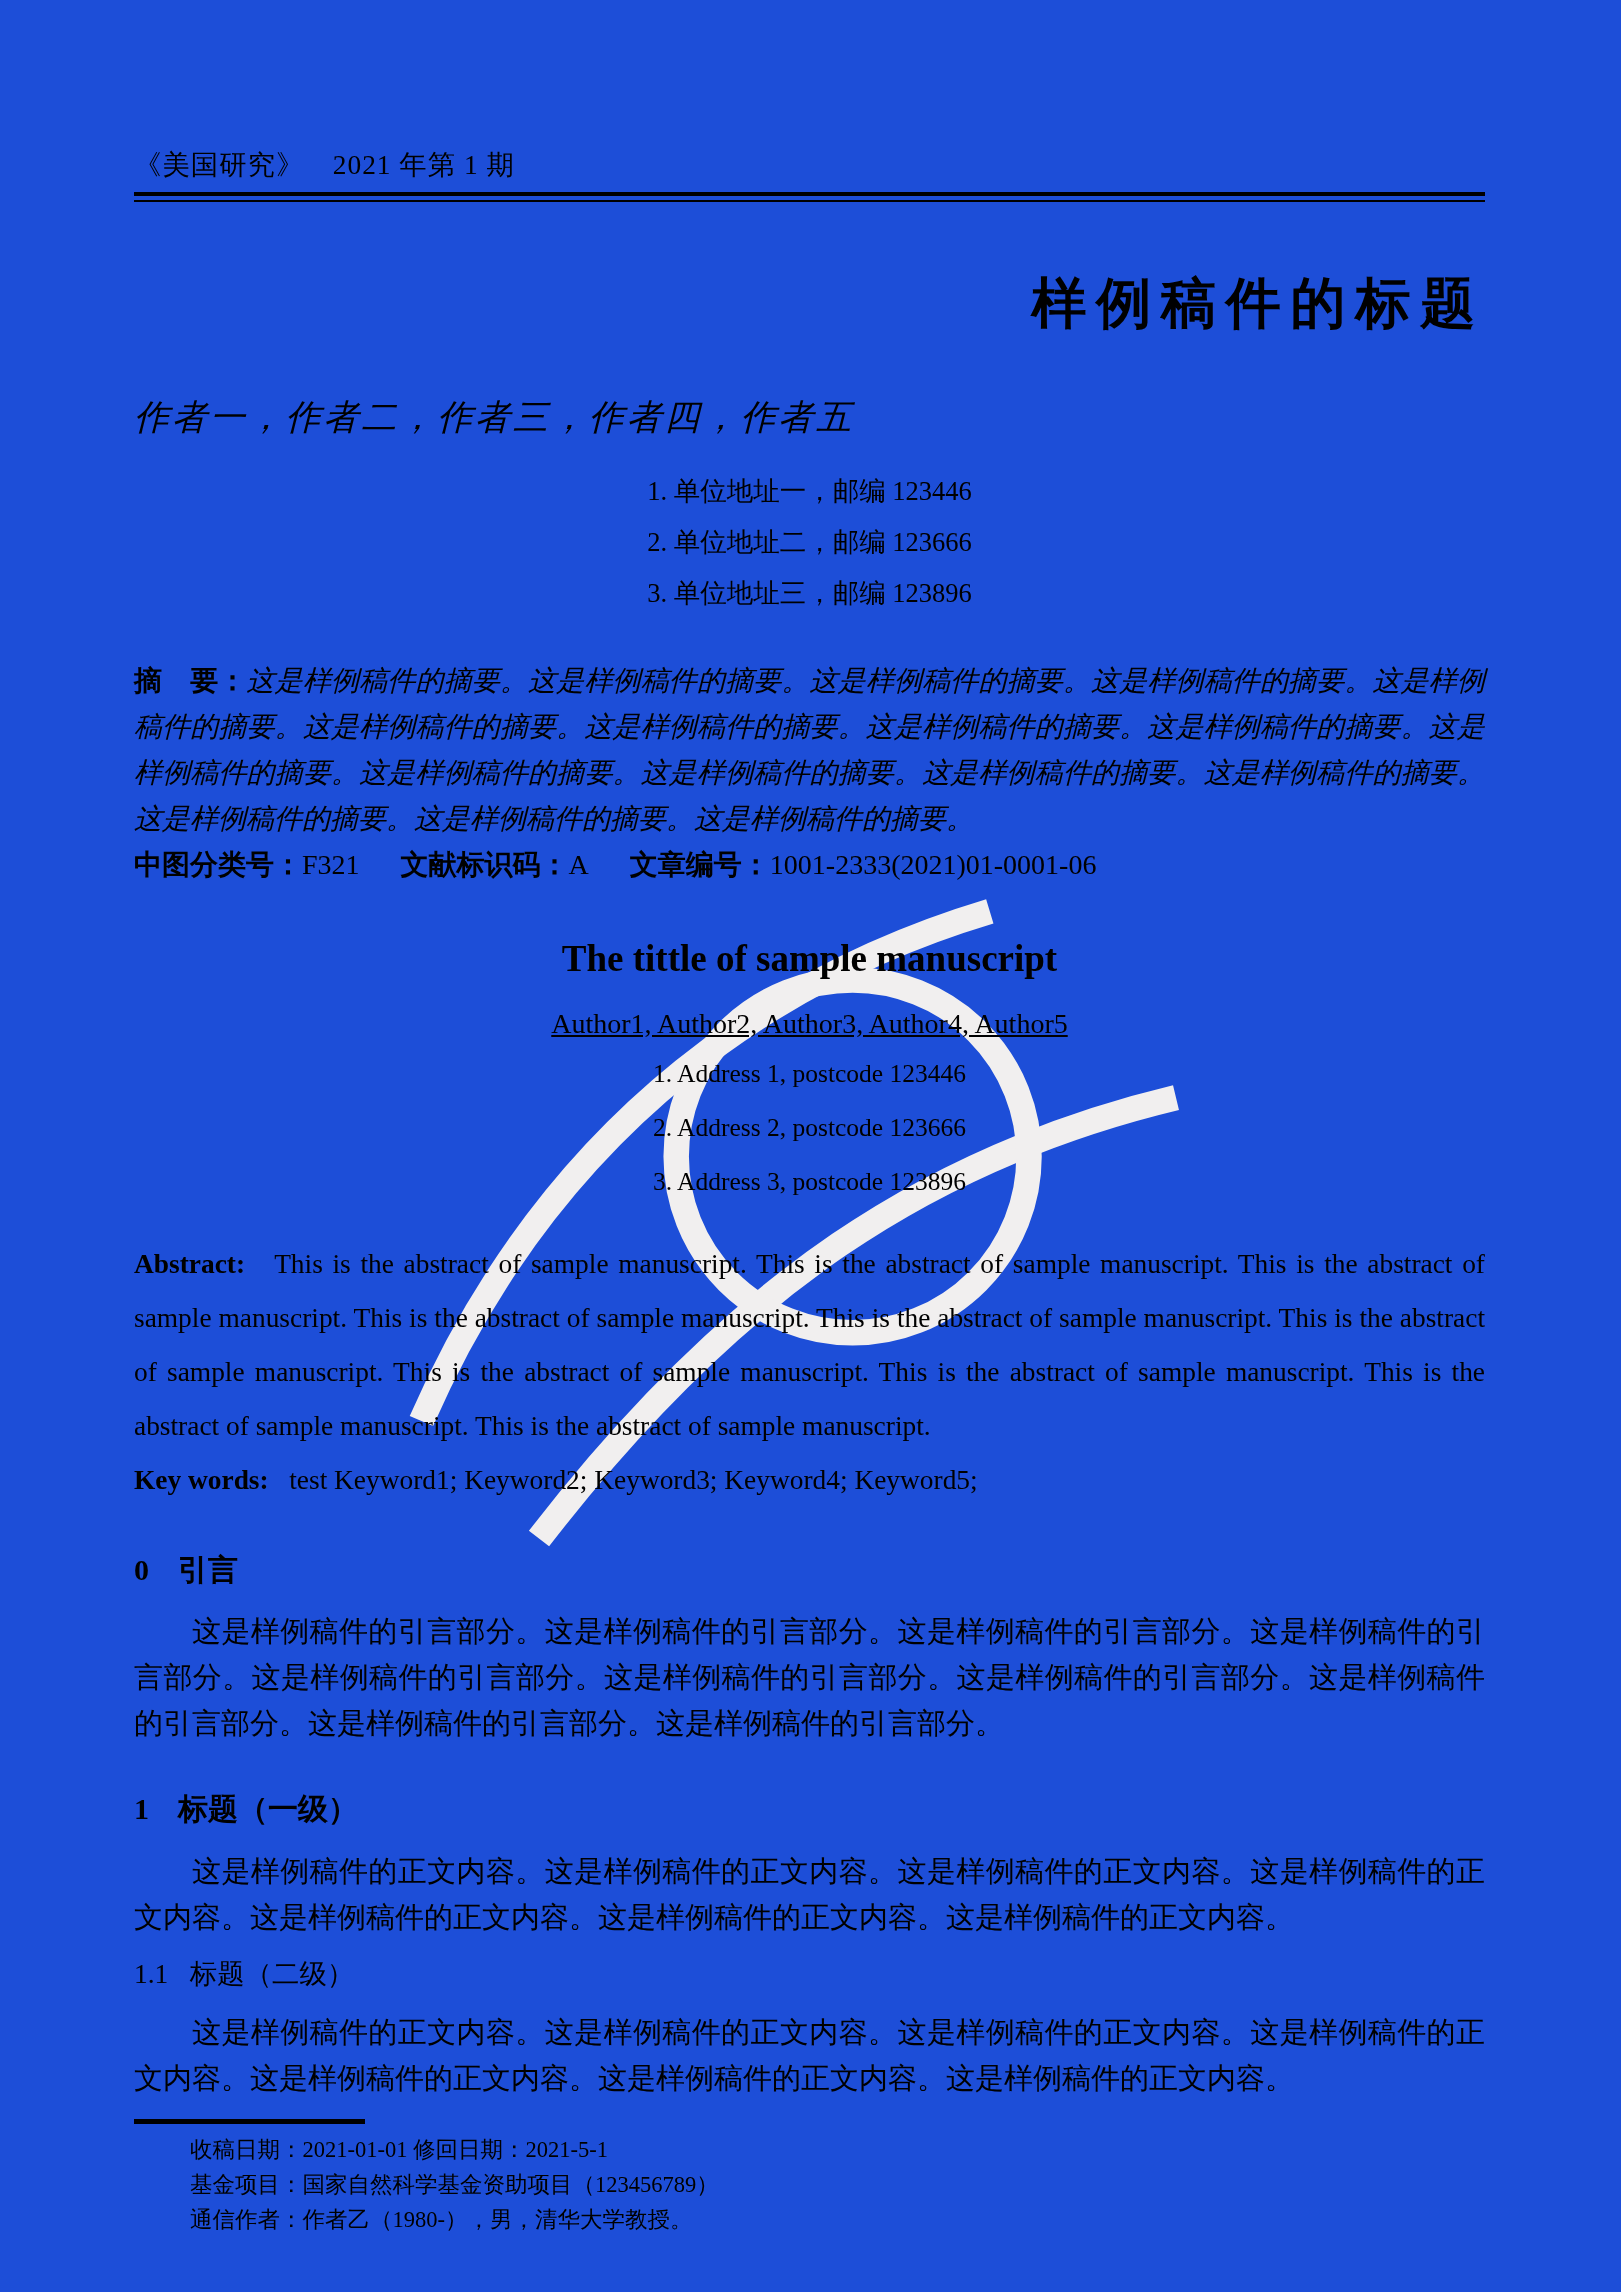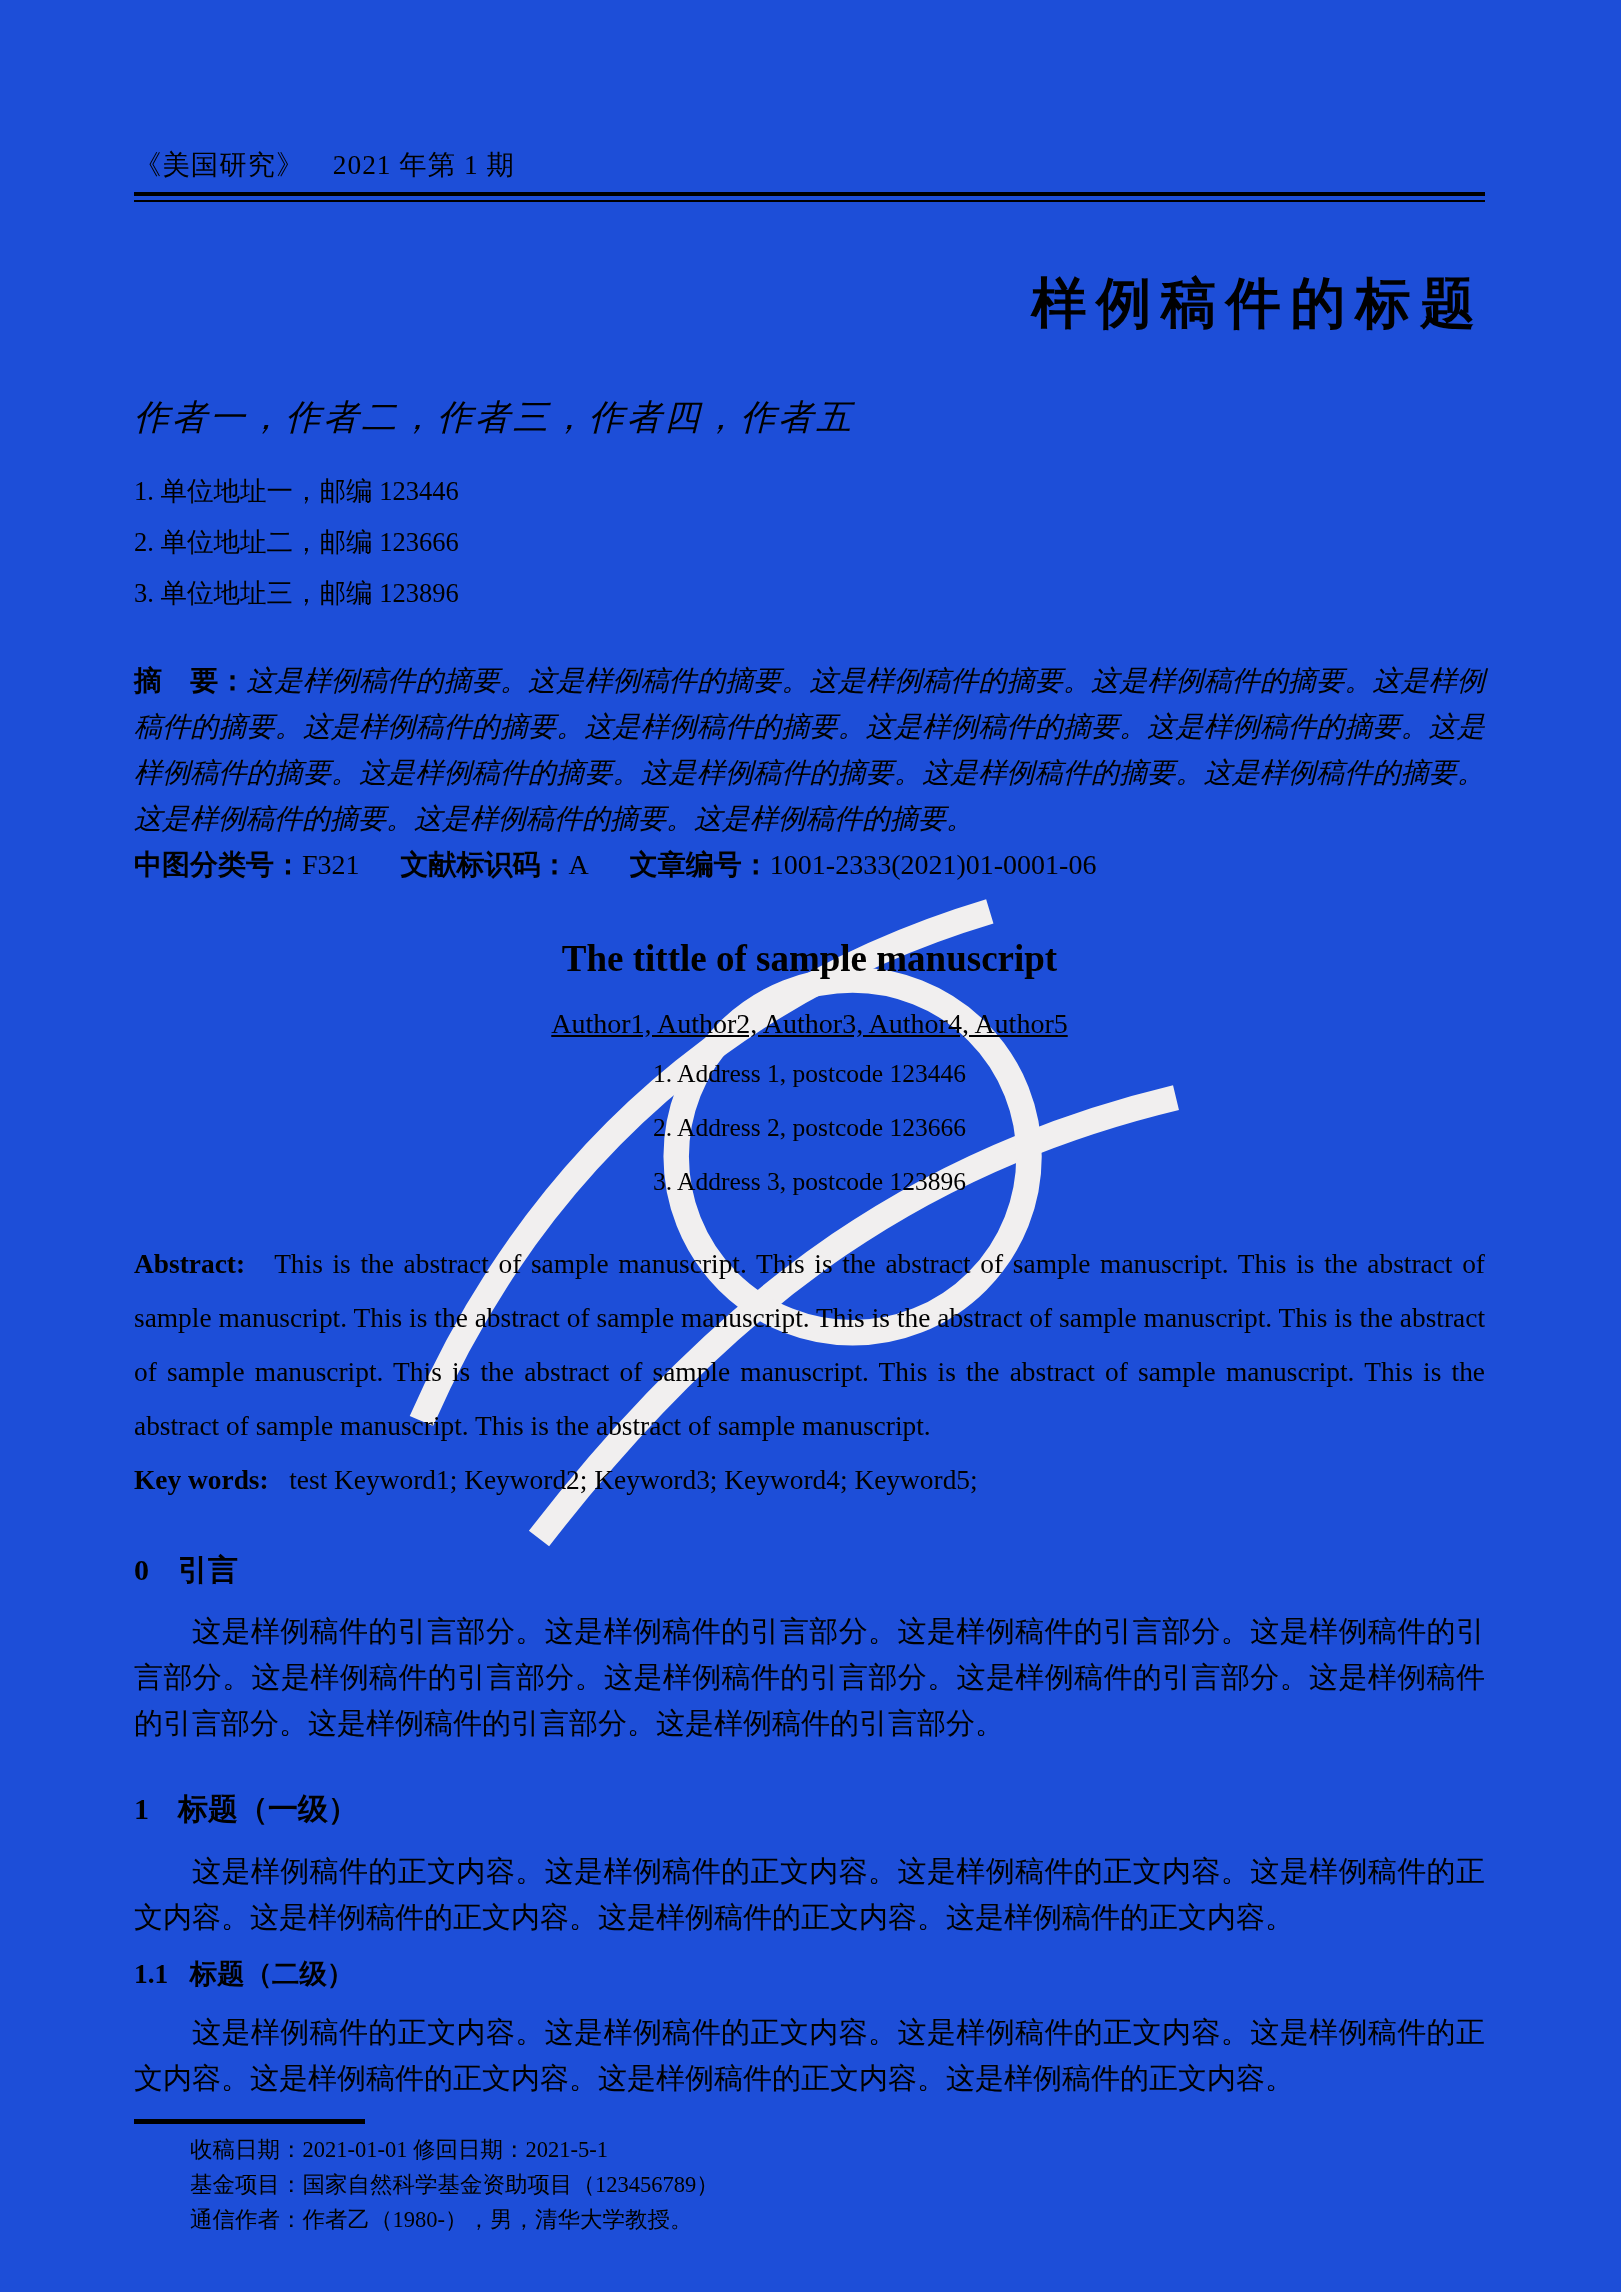--- a/index.html
+++ b/index.html
@@ -46,21 +46,21 @@
     margin-top: 53px;
     font-size: 35px;
     font-style: italic;
     text-align: left;
     letter-spacing: 2.9px;
   }
   .addresses-cn {
     margin-top: 25.5px;
     font-size: 26.5px;
     line-height: 51px;
-    text-align: left;
+    text-align: center;
   }
   .abstract-cn {
     margin: 39px 0 0 0;
     font-size: 28px;
     line-height: 46px;
     text-align: justify;
   }
   .abstract-cn .label, .kw-line .label { font-weight: bold; font-style: normal; }
   .kaiti { font-style: italic; }
   .kw-line {
@@ -107,21 +107,21 @@
     line-height: 54px;
   }
   .sec-h1 {
     margin: 43px 0 0 0;
     font-size: 30px;
     font-weight: bold;
   }
   .sec-h2 {
     margin: 15.7px 0 0 0;
     font-size: 27.4px;
-    font-weight: bold;
+    font-weight: normal;
   }
   .sec-num { margin-right: 29px; }
   .sec-num-2 { margin-right: 21.6px; }
   .body-p {
     margin: 17.6px 0 0 0;
     font-size: 29px;
     line-height: 46px;
     text-align: justify;
     text-indent: 2em;
   }

